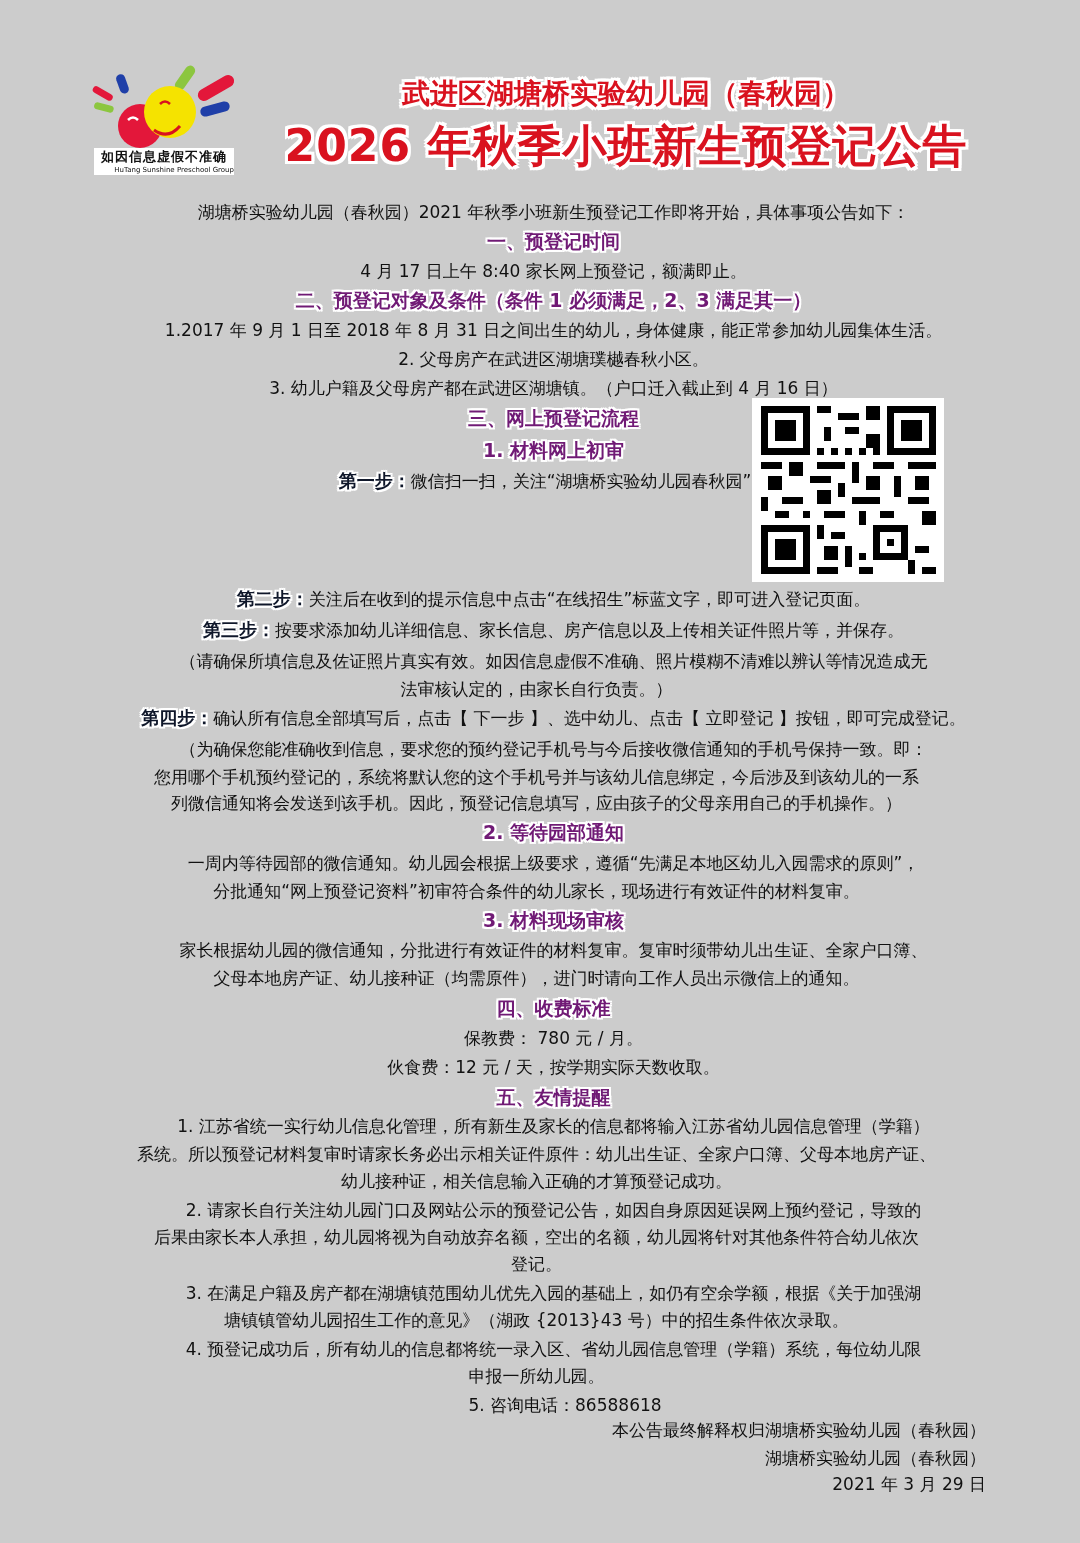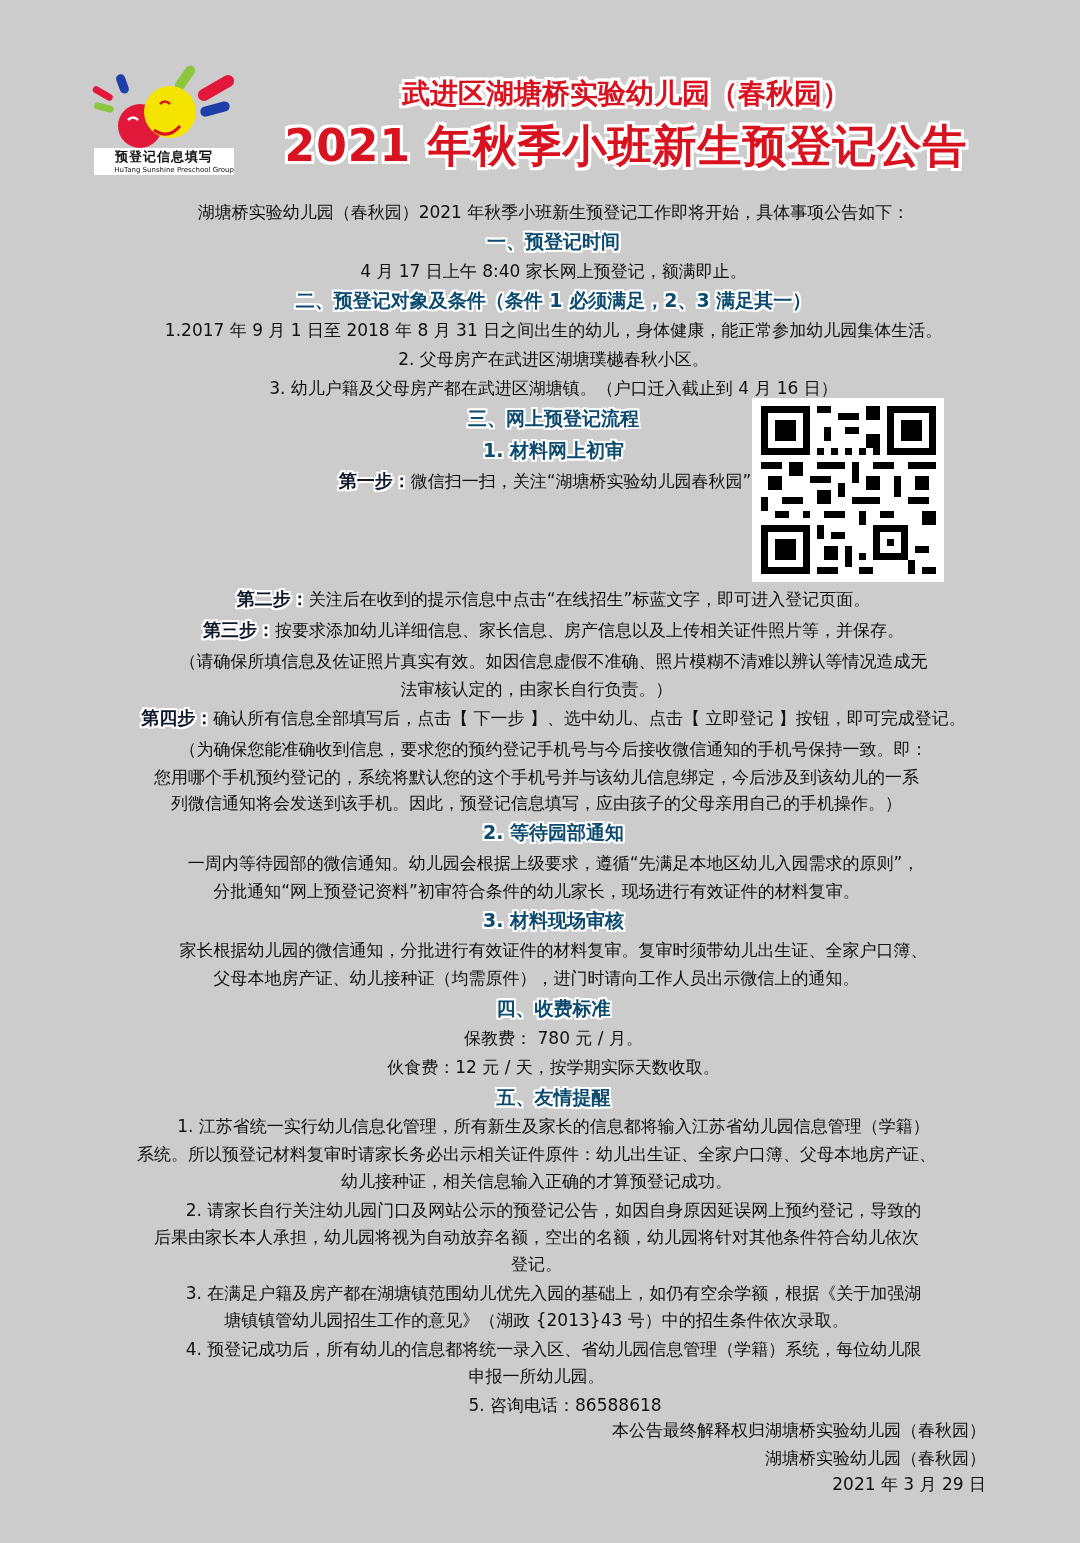--- a/index.html
+++ b/index.html
@@ -32,21 +32,21 @@
     }
     .title.l1 { top: 68px; font-size: 28px; line-height: 52px; letter-spacing: 0px; }
     .title.l2 { top: 118px; font-size: 44px; line-height: 56px; letter-spacing: 1px; }
 
     .line {
       position: absolute; left: 93px; right: 100px;
       font-size: 17px; line-height: 28px; white-space: nowrap; text-align: center;
     }
     .ind { left: 127px; }
     .head {
-      color: #0c4a6e; font-weight: bold; font-size: 19px;
+      color: #701a75; font-weight: bold; font-size: 19px;
       text-shadow: -2px -2px 0 #fff, 2px -2px 0 #fff, -2px 2px 0 #fff, 2px 2px 0 #fff,
                    0 -2px 0 #fff, 0 2px 0 #fff, -2px 0 0 #fff, 2px 0 0 #fff;
     }
     .step-label {
       color: #0f172a; font-weight: bold; font-size: 18px;
       text-shadow: -2px -2px 0 #fff, 2px -2px 0 #fff, -2px 2px 0 #fff, 2px 2px 0 #fff,
                    0 -2px 0 #fff, 0 2px 0 #fff, -2px 0 0 #fff, 2px 0 0 #fff;
     }
     .right { text-align: right; left: auto; right: 94px; }
 
@@ -66,26 +66,26 @@
     <rect x="30" y="14" width="9" height="20" rx="4.5" fill="#1f3fa8" transform="rotate(-20 34 24)"></rect>
     <rect x="92" y="4" width="10" height="28" rx="5" fill="#8cc63f" transform="rotate(35 97 18)"></rect>
     <rect x="108" y="22" width="40" height="12" rx="6" fill="#e3173a" transform="rotate(-30 128 28)"></rect>
     <rect x="112" y="44" width="30" height="10" rx="5" fill="#1f3fa8" transform="rotate(-15 127 49)"></rect>
     <circle cx="52" cy="66" r="22" fill="#e3173a"></circle>
     <circle cx="82" cy="52" r="26" fill="#f5e300"></circle>
     <path d="M40 60 q5 -5 10 0" stroke="#fff" stroke-width="2.5" fill="none"></path>
     <path d="M72 44 q5 -5 10 0" stroke="#d9121f" stroke-width="2.5" fill="none"></path>
     <path d="M66 70 q14 10 26 -4" stroke="#d9121f" stroke-width="3" fill="none"></path>
   </svg>
-  <div class="logo-cn">预登记信息填写</div>
+  <div class="logo-cn">如因信息虚假不准确</div>
   <div class="logo-en">HuTang Sunshine Preschool Group</div>
 </div>
 
 <div class="title l1">武进区湖塘桥实验幼儿园（春秋园）</div>
-<div class="title l2">2021 年秋季小班新生预登记公告</div>
+<div class="title l2">2026 年秋季小班新生预登记公告</div>
 
 <div class="line ind" style="top:198px">湖塘桥实验幼儿园（春秋园）2021 年秋季小班新生预登记工作即将开始，具体事项公告如下：</div>
 
 <div class="line ind head" style="top:227px">一、预登记时间</div>
 <div class="line ind" style="top:257px">4 月 17 日上午 8:40 家长网上预登记，额满即止。</div>
 
 <div class="line ind head" style="top:286px">二、预登记对象及条件（条件 1 必须满足，2、3 满足其一）</div>
 <div class="line ind" style="top:316px">1.2017 年 9 月 1 日至 2018 年 8 月 31 日之间出生的幼儿，身体健康，能正常参加幼儿园集体生活。</div>
 <div class="line ind" style="top:345px">2. 父母房产在武进区湖塘璞樾春秋小区。</div>
 <div class="line ind" style="top:374px">3. 幼儿户籍及父母房产都在武进区湖塘镇。（户口迁入截止到 4 月 16 日）</div>

